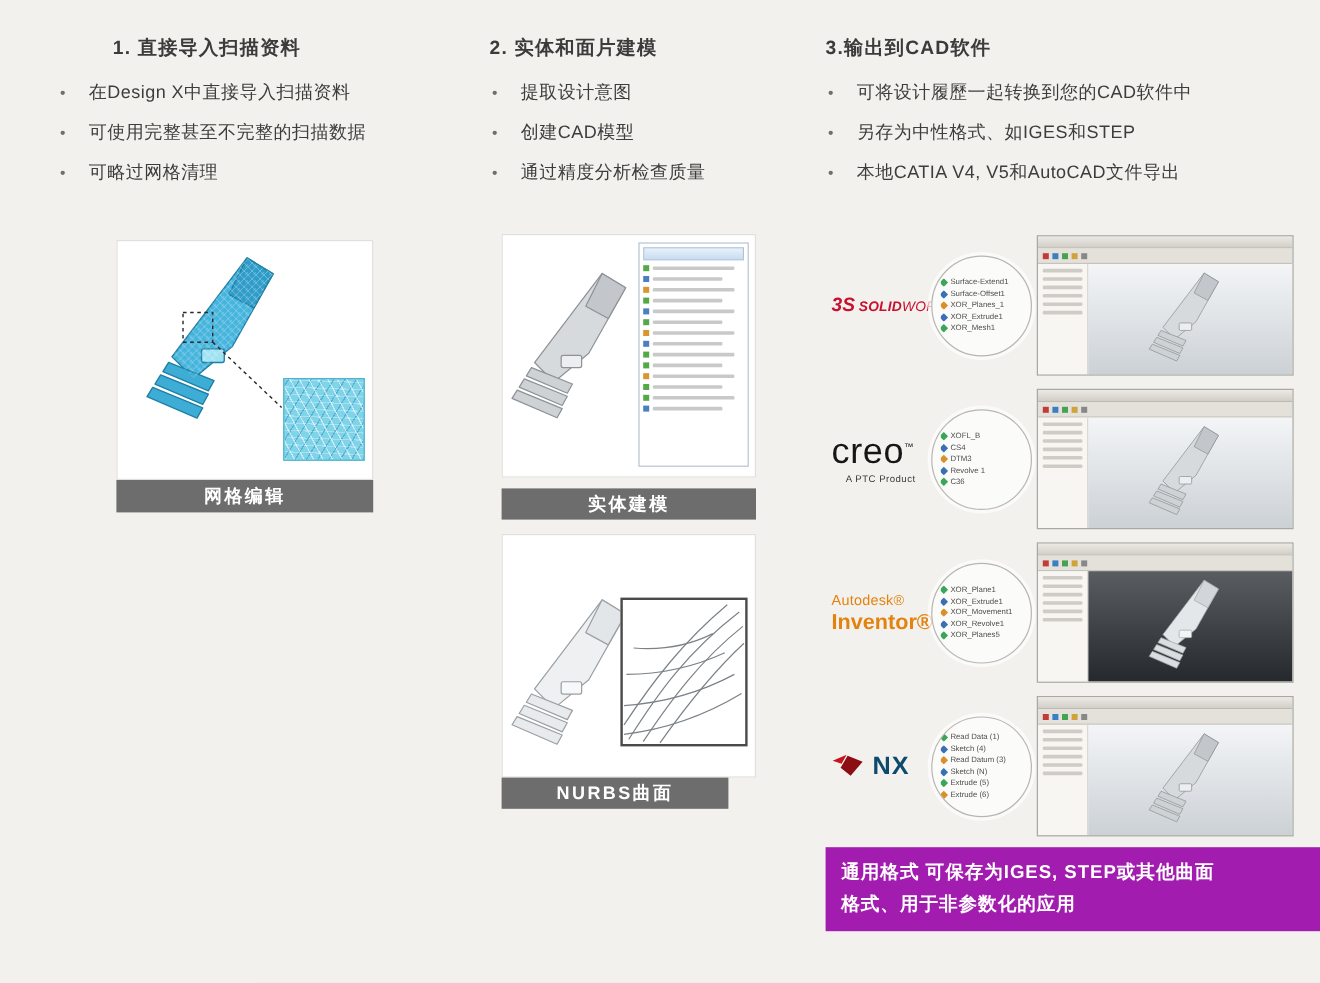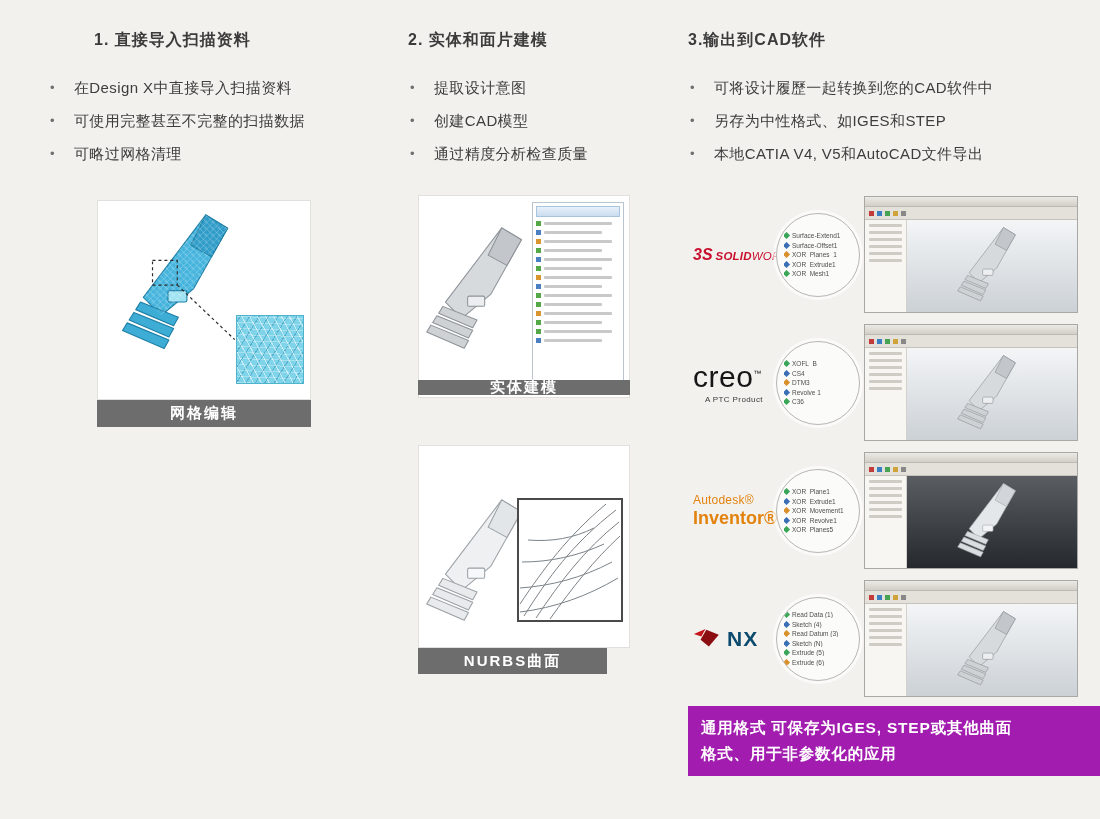--- a/index.html
+++ b/index.html
@@ -4,35 +4,35 @@
 <style>
   html,body{margin:0;padding:0;}
   body{font-family:"Liberation Sans","DejaVu Sans",sans-serif;background:#e8e7e4;}
   .page{position:relative;width:1100px;height:819px;background:#f2f1ee;overflow:hidden;}
 
   
   .heading{position:absolute;font-size:16px;font-weight:600;color:#3b3b3b;letter-spacing:1px;white-space:nowrap;}
   #h1{left:48px;top:30px;margin-left:46px;}
   #h2{left:408px;top:30px;}
   #h3{left:688px;top:30px;}
-  .bullets{position:absolute;display:flex;flex-direction:column;gap:13px;margin-top:10px;}
+  .bullets{position:absolute;display:flex;flex-direction:column;gap:13px;}
   #b1{left:50px;top:68px;width:345px;}
   #b2{left:410px;top:68px;width:260px;}
   #b3{left:690px;top:68px;width:400px;}
   .bullet-row{display:flex;font-size:15px;color:#3d3d3d;letter-spacing:.4px;line-height:20px;white-space:nowrap;}
   .bullet-row::before{content:"•";color:#6f6f6f;margin-right:19px;font-size:13px;line-height:20px;}
 
   
   .figbox{position:absolute;background:#ffffff;border:1px solid #e2e0dc;box-sizing:border-box;}
   #fig-mesh{left:97px;top:200px;width:214px;height:200px;}
   #fig-solid{left:418px;top:195px;width:212px;height:203px;}
   #fig-nurbs{left:418px;top:445px;width:212px;height:203px;}
   .capbar{position:absolute;background:#6d6d6d;color:#fff;font-weight:bold;font-size:15px;display:flex;align-items:center;justify-content:center;letter-spacing:2px;box-sizing:border-box;}
   #cap-mesh{left:97px;top:400px;width:214px;height:27px;}
-  #cap-solid{left:418px;top:380px;width:212px;height:15px;}
+  #cap-solid{left:418px;top:407px;width:212px;height:26px;}
   #cap-nurbs{left:418px;top:648px;width:189px;height:26px;}
 
   
   .blade{position:absolute;}
   .blade.gray{--f1:#d7dadd;--f2:#c3c7cb;--f3:#ced2d5;--f4:#eceef0;--st:#8d9298;}
   .blade.outline{--f1:#eef0f1;--f2:#e3e6e8;--f3:#e8eaec;--f4:#f7f8f9;--st:#9aa0a5;}
   .blade.light{--f1:#e4e7ea;--f2:#d2d6da;--f3:#dadee1;--f4:#f2f4f5;--st:#a3a8ad;}
 
   #fig-mesh .blade-blue{position:absolute;left:16px;top:8px;width:142px;height:152px;}
   #fig-mesh .inset{position:absolute;left:138px;top:114px;width:66px;height:67px;border:1px solid #4fb3cc;

